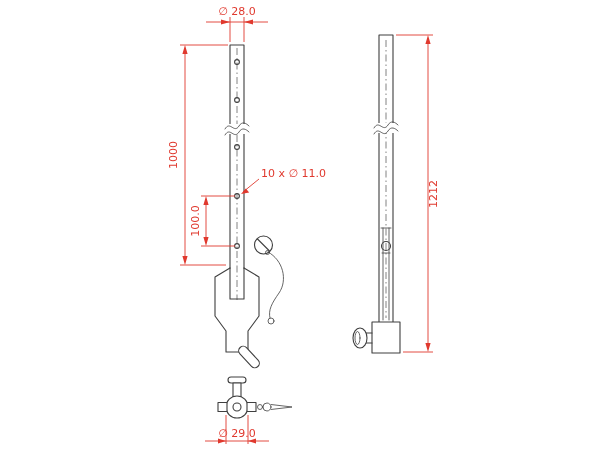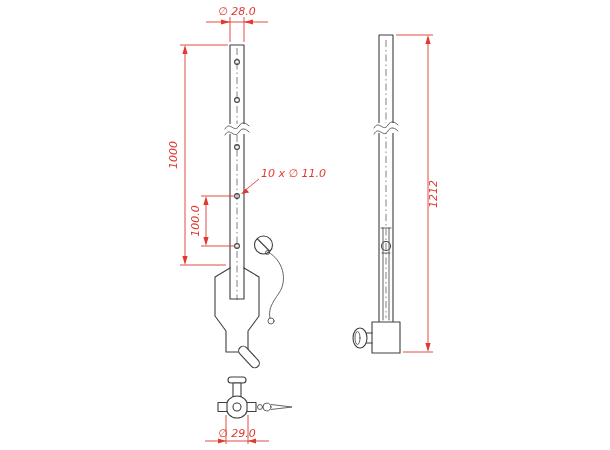--- a/index.html
+++ b/index.html
@@ -1,16 +1,16 @@
 <!DOCTYPE html>
 <html style="--dim: #e0392e; --geo: #3f3f3f; --bg: #ffffff;"><head>
 <meta charset="utf-8">
 <style>
   html,body{margin:0;padding:0;background:#ffffff;}
-  .stage{width:610px;height:444px;background:var(--bg,#ffffff);font-family:"DejavU Sans", "DejaVu Sans", sans-serif;font-style:italic;}
+  .stage{width:610px;height:444px;background:var(--bg,#ffffff);font-family:"DejavU Sans", "DejaVu Sans", sans-serif;}
   .geo{stroke:var(--geo,#3f3f3f);stroke-width:1.1;fill:none;stroke-linecap:round;stroke-linejoin:round;}
   .geo-thin{stroke:var(--geo,#3f3f3f);stroke-width:0.8;fill:none;stroke-linecap:round;}
   .fill-white{fill:var(--bg,#ffffff);}
   .mask{fill:var(--bg,#ffffff);stroke:none;}
   .center{stroke:var(--geo,#3f3f3f);stroke-width:0.65;fill:none;stroke-dasharray:7 3 1.5 3;}
   .dim{stroke:var(--dim,#e0392e);stroke-width:0.9;fill:none;}
   .dim-fill{fill:var(--dim,#e0392e);stroke:none;}
   .dim-text{fill:var(--dim,#e0392e);font-size:11px;font-family:"DejaVu Sans",sans-serif;}
 </style>
 </head>

